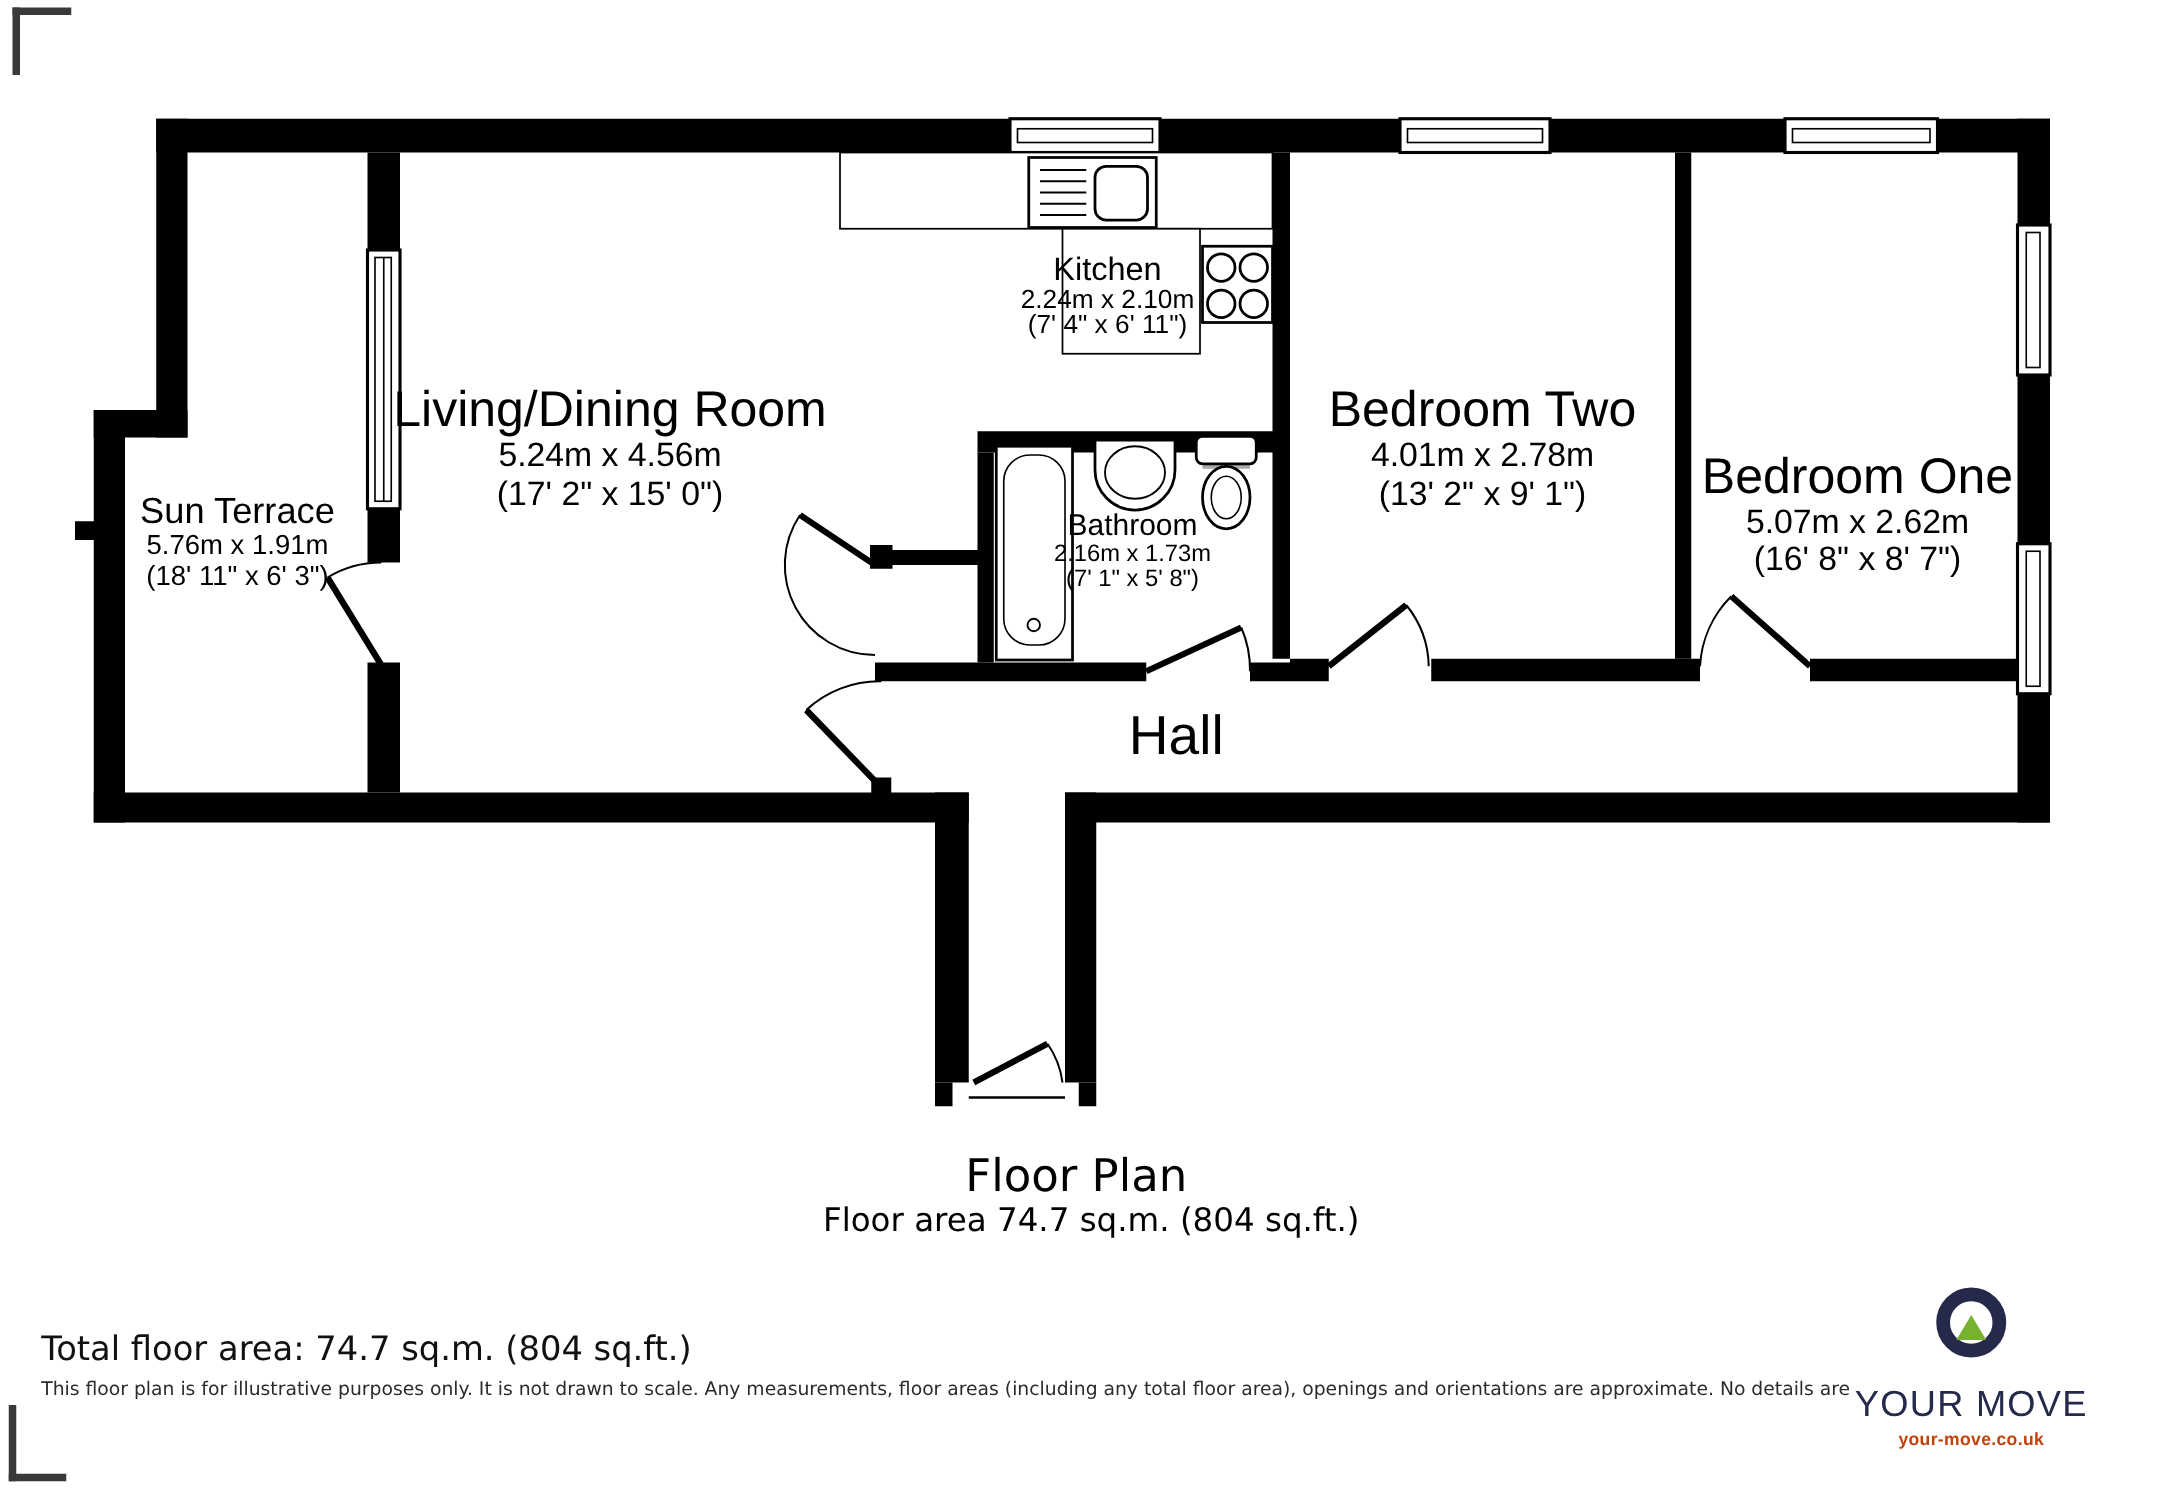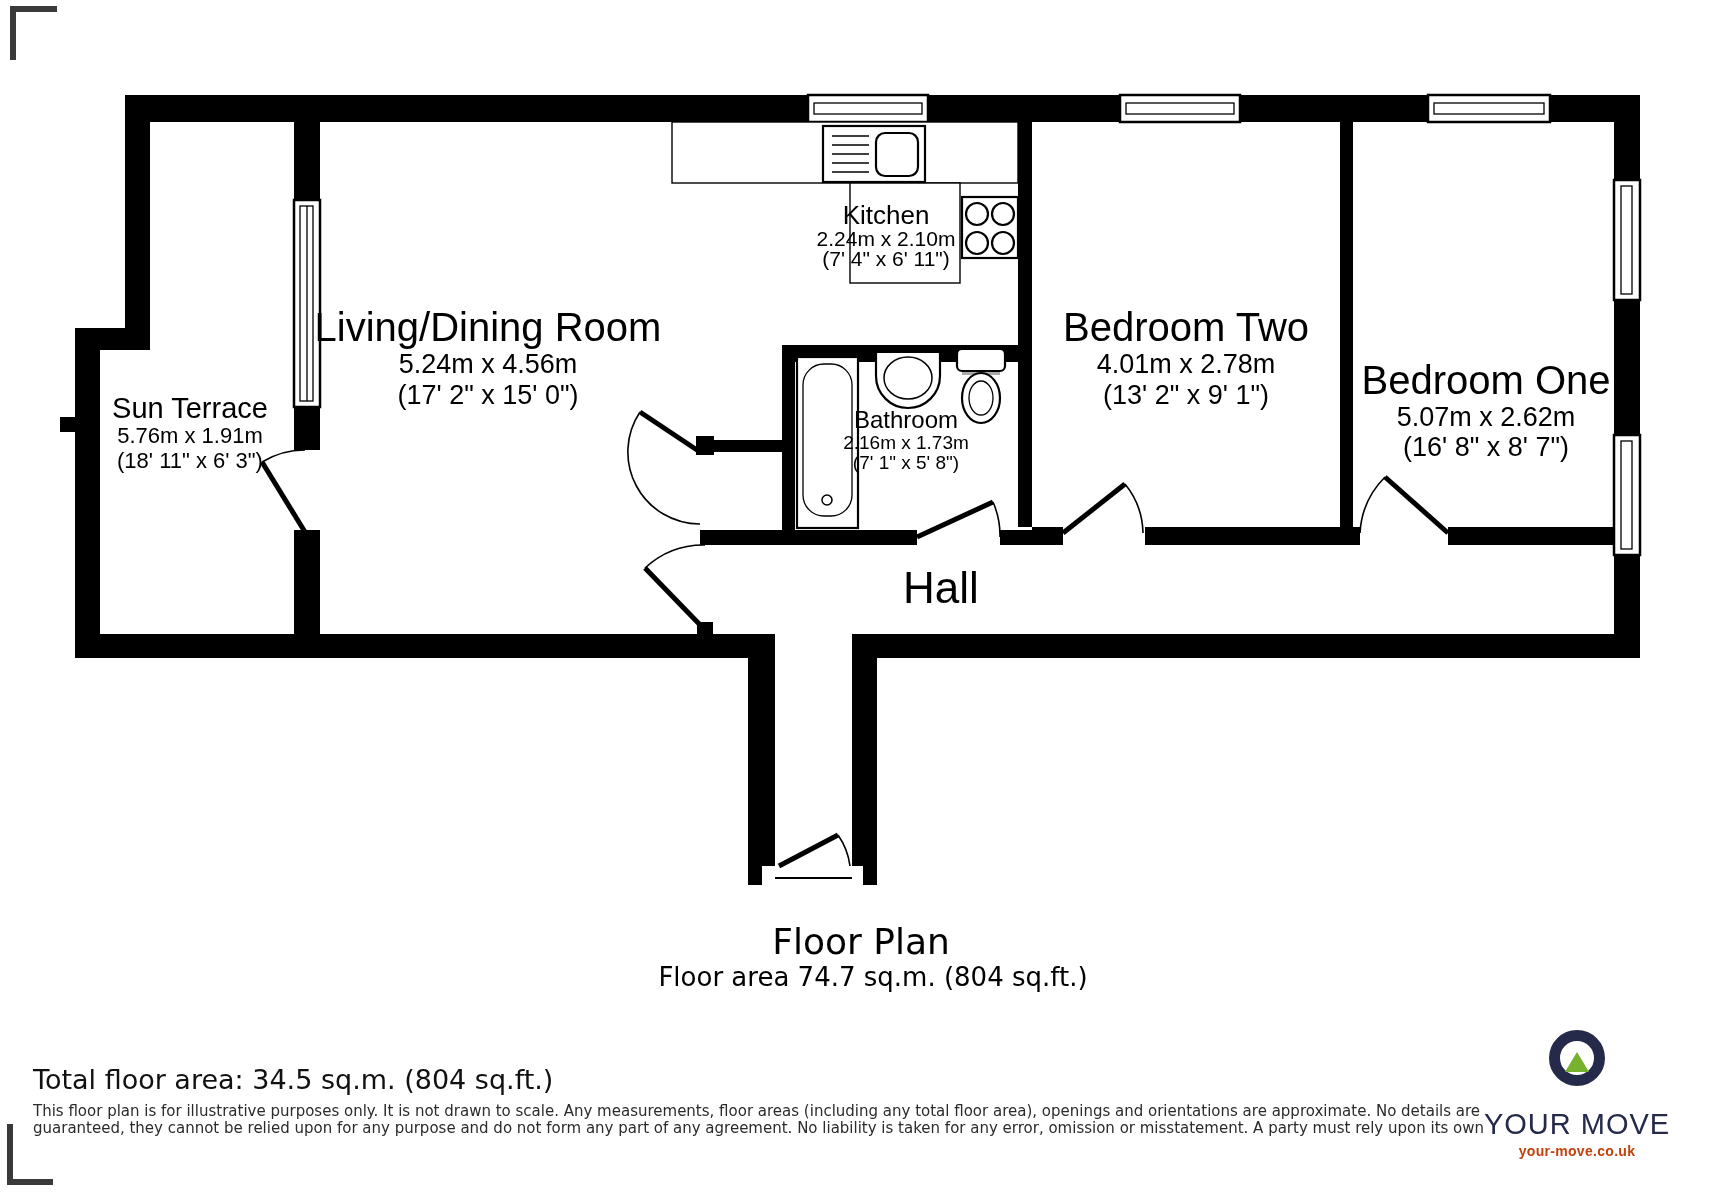--- a/index.html
+++ b/index.html
@@ -15,21 +15,21 @@
   .ba-title{font-size:24px;}
   .ba-dim{font-size:19px;}
   .hall-title{font-size:44px;}
   .plan-heading{position:absolute;left:561px;top:921px;width:600px;text-align:center;
     font-family:"DejaVu Sans", sans-serif;font-size:36px;color:#000;}
   .plan-subheading{position:absolute;left:473px;top:962px;width:800px;text-align:center;
     font-family:"DejaVu Sans", sans-serif;font-size:26px;color:#000;}
   .total-area{position:absolute;left:33px;top:1064px;font-family:"DejaVu Sans", sans-serif;
     font-size:27px;color:#111;}
   .disclaimer{position:absolute;left:33px;top:1103px;font-family:"DejaVu Sans", sans-serif;
-    font-size:15px;line-height:17.3px;color:#2b2b2b;}
+    font-size:15px;line-height:17.3px;color:#2b2b2b;text-align:right;}
   .regmark{position:absolute;background:#3a3a3a;}
   .logo{position:absolute;left:1452px;top:1030px;width:250px;text-align:center;}
   .logo-ring{width:56px;height:56px;border:11px solid #252a4a;border-radius:50%;
     box-sizing:border-box;margin:0 auto;position:relative;background:#fff;}
   .logo-triangle{position:absolute;left:50%;bottom:3px;transform:translateX(-50%);
     width:0;height:0;border-left:12px solid transparent;border-right:12px solid transparent;
     border-bottom:20px solid #76b22d;}
   .logo-brand{margin-top:22px;font-size:29px;letter-spacing:1px;color:#252a4a;
     font-family:"Liberation Sans", sans-serif;}
   .logo-url{margin-top:2px;font-size:14px;font-weight:bold;color:#c2410c;
@@ -221,24 +221,23 @@
       <text x="1486" y="426" class="room-dim">5.07m x 2.62m</text>
       <text x="1486" y="456" class="room-dim">(16' 8" x 8' 7")</text>
 
       <text x="941" y="603" class="hall-title">Hall</text>
     </g>
   </svg>
 
   <div class="plan-heading">Floor Plan</div>
   <div class="plan-subheading">Floor area 74.7 sq.m. (804 sq.ft.)</div>
 
-  <div class="total-area">Total floor area: 34.5 sq.m. (804 sq.ft.)</div>
+  <div class="total-area">Total floor area: 74.7 sq.m. (804 sq.ft.)</div>
   <div class="disclaimer">
     <div>This floor plan is for illustrative purposes only. It is not drawn to scale. Any measurements, floor areas (including any total floor area), openings and orientations are approximate. No details are</div>
-    <div>guaranteed, they cannot be relied upon for any purpose and do not form any part of any agreement. No liability is taken for any error, omission or misstatement. A party must rely upon its own</div>
   </div>
 
   <div class="logo">
     <div class="logo-ring">
       <div class="logo-triangle"></div>
     </div>
     <div class="logo-brand">YOUR MOVE</div>
     <div class="logo-url">your-move.co.uk</div>
   </div>
 

